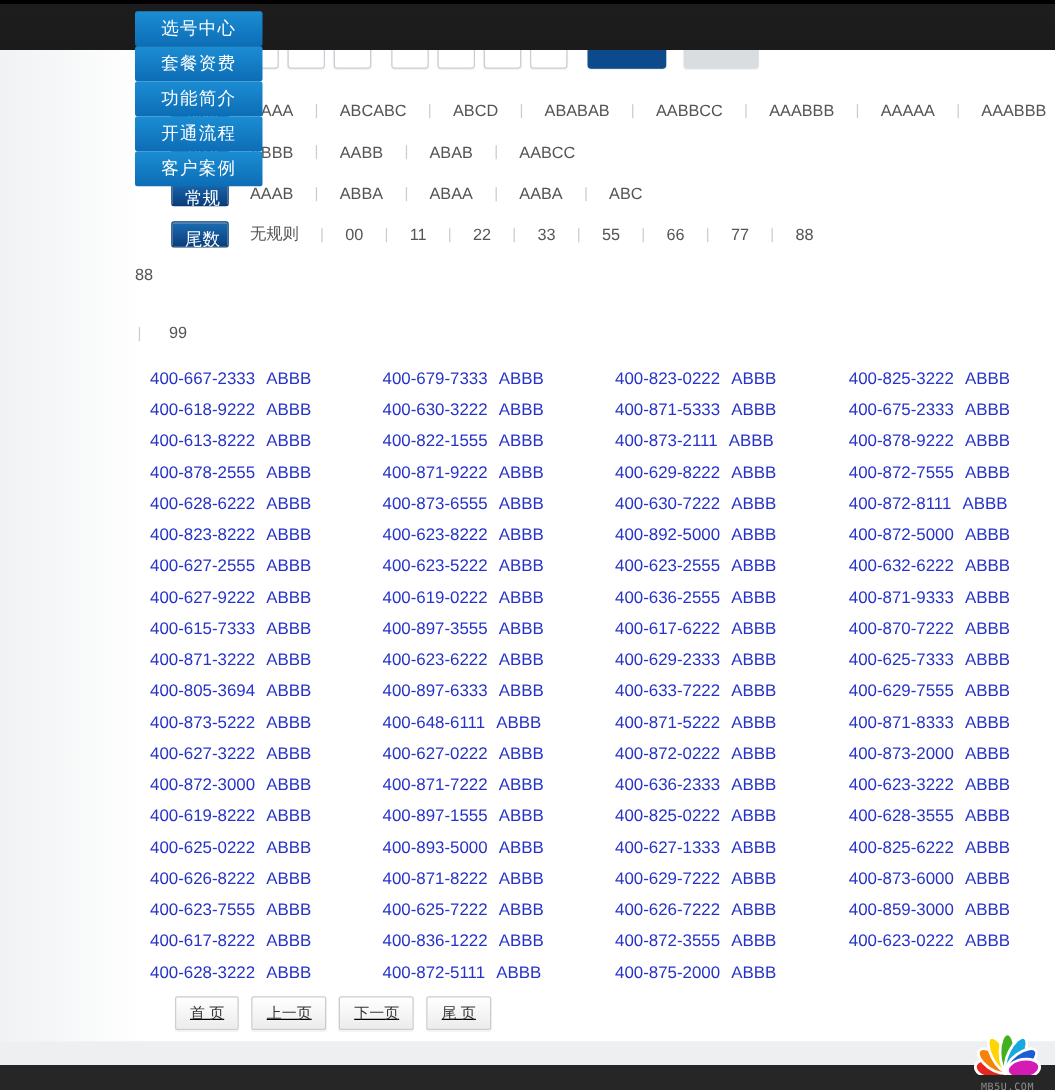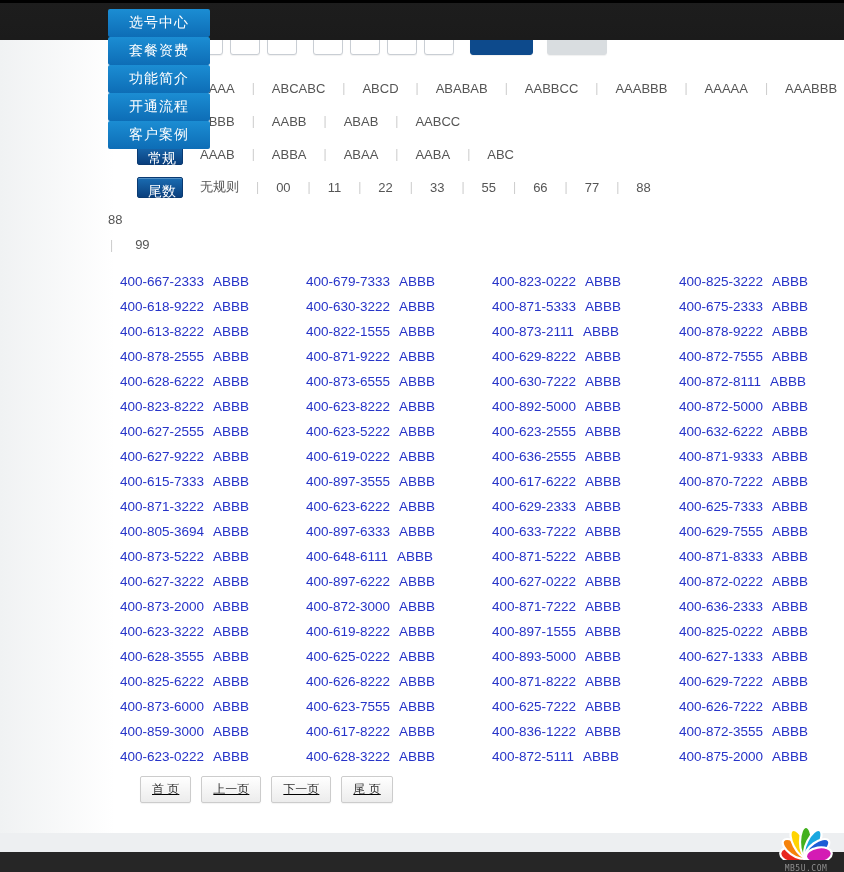--- a/index.html
+++ b/index.html
@@ -32,21 +32,21 @@
   .filter-row{padding-left:137px;height:26px;margin-bottom:7px;display:flex;align-items:center;}
   .filter-label{width:46px;height:21px;box-sizing:border-box;flex:0 0 46px;
                 background:linear-gradient(180deg,#1a6cb2,#0a3f7d);
                 border:1px solid #0a3a72;border-radius:2px;color:#fff;font-size:14px;
                 text-align:right;line-height:24px;margin-right:17px;cursor:pointer;
                 box-shadow:inset 0 1px 0 rgba(255,255,255,.25);}
   .filter-item{color:#555;font-size:13px;cursor:pointer;white-space:nowrap;text-align:right;}
   .filter-sep{color:#ccc;margin:0 17px;font-size:12px;}
   .ovl{height:25px;line-height:25px;font-size:13px;color:#555;}
   .ovl1{padding-left:108px;margin-top:5px;}
-  .ovl2{padding-left:110px;}
+  .ovl2{padding-left:110px;margin-top:21px;}
   .ovl2 .filter-sep{margin:0 0 0 0;}
   .ovl2 .filter-item{margin-left:22px;}
 
   
   .numgrid{margin:12px 0 0 120px;display:grid;grid-template-columns:186px 186px 187px 187px;}
   .cell{height:25px;line-height:25px;font-size:13.5px;color:#2633c8;text-decoration:none;
         white-space:nowrap;cursor:pointer;}
   .cell .tag{margin-left:9px;}
 
   
@@ -199,21 +199,20 @@
         <a class="cell"><span class="num">400-625-7333</span><span class="tag">ABBB</span></a>
         <a class="cell"><span class="num">400-805-3694</span><span class="tag">ABBB</span></a>
         <a class="cell"><span class="num">400-897-6333</span><span class="tag">ABBB</span></a>
         <a class="cell"><span class="num">400-633-7222</span><span class="tag">ABBB</span></a>
         <a class="cell"><span class="num">400-629-7555</span><span class="tag">ABBB</span></a>
         <a class="cell"><span class="num">400-873-5222</span><span class="tag">ABBB</span></a>
         <a class="cell"><span class="num">400-648-6111</span><span class="tag">ABBB</span></a>
         <a class="cell"><span class="num">400-871-5222</span><span class="tag">ABBB</span></a>
         <a class="cell"><span class="num">400-871-8333</span><span class="tag">ABBB</span></a>
         <a class="cell"><span class="num">400-627-3222</span><span class="tag">ABBB</span></a>
-        <a class="cell"><span class="num">400-897-6222</span><span class="tag">ABBB</span></a>
         <a class="cell"><span class="num">400-627-0222</span><span class="tag">ABBB</span></a>
         <a class="cell"><span class="num">400-872-0222</span><span class="tag">ABBB</span></a>
         <a class="cell"><span class="num">400-873-2000</span><span class="tag">ABBB</span></a>
         <a class="cell"><span class="num">400-872-3000</span><span class="tag">ABBB</span></a>
         <a class="cell"><span class="num">400-871-7222</span><span class="tag">ABBB</span></a>
         <a class="cell"><span class="num">400-636-2333</span><span class="tag">ABBB</span></a>
         <a class="cell"><span class="num">400-623-3222</span><span class="tag">ABBB</span></a>
         <a class="cell"><span class="num">400-619-8222</span><span class="tag">ABBB</span></a>
         <a class="cell"><span class="num">400-897-1555</span><span class="tag">ABBB</span></a>
         <a class="cell"><span class="num">400-825-0222</span><span class="tag">ABBB</span></a>

